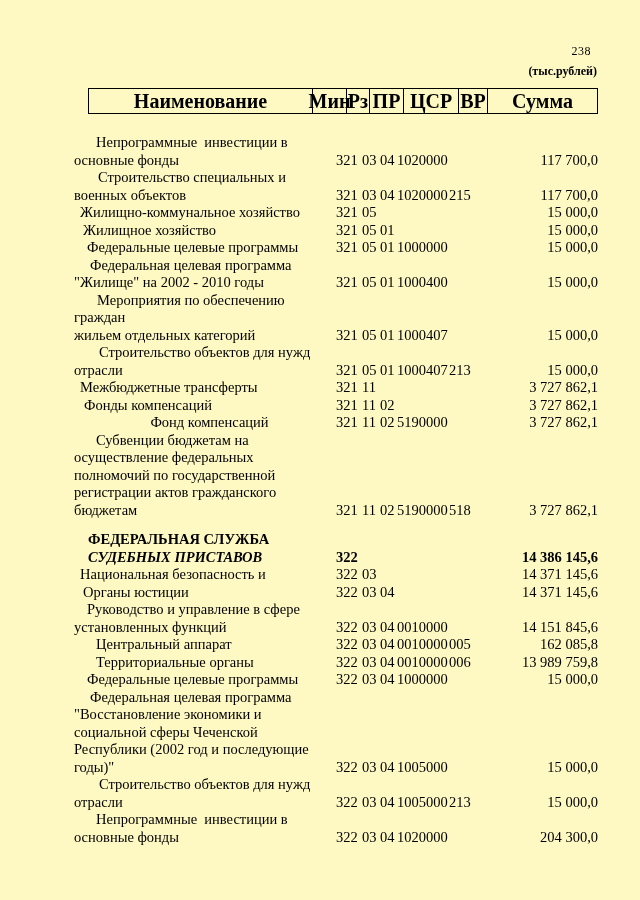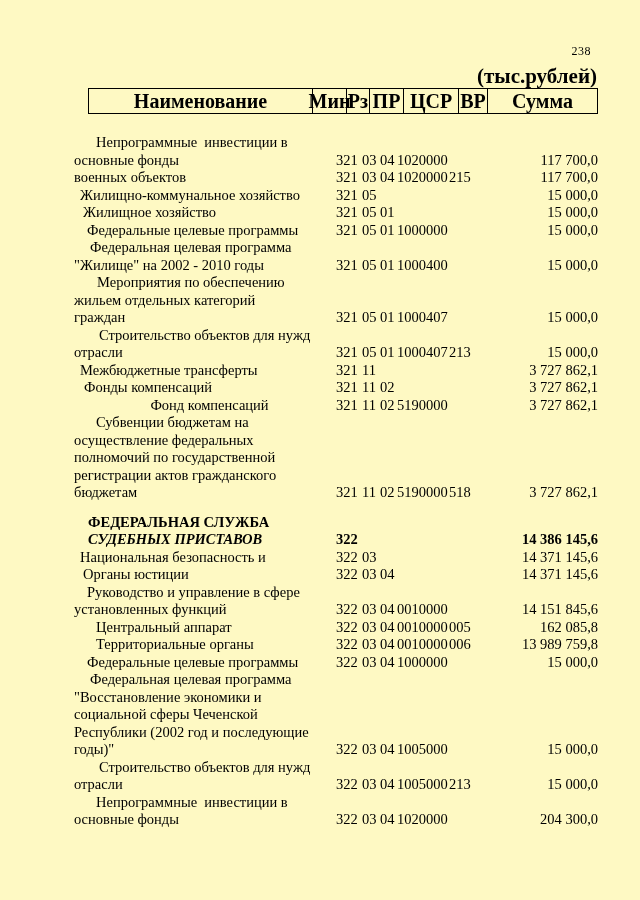--- a/index.html
+++ b/index.html
@@ -10,21 +10,21 @@
     font-family:"Liberation Serif","DejaVu Serif",serif;
     color:#000;
     overflow:hidden;
   }
   .pagenum{
     position:absolute;top:44px;right:49px;
     font-size:12px;letter-spacing:0.5px;
   }
   .units{
     position:absolute;top:64px;right:43px;
-    font-size:21px;font-weight:bold;
+    font-size:12px;font-weight:bold;
   }
   
   .thead{
     position:absolute;top:88px;left:88px;width:510px;height:26px;
     display:flex;
     border:1.6px solid #000;
     box-sizing:border-box;
     font-size:20px;font-weight:bold;
   }
   .thcell{
@@ -84,20 +84,21 @@
         </div>
         <div class="c-min">321</div>
         <div class="c-rz">03</div>
         <div class="c-pr">04</div>
         <div class="c-csr">1020000</div>
         <div class="c-vr"></div>
         <div class="c-sum">117 700,0</div>
       </div>
       <div class="row">
         <div class="c-name">
+          <div class="nline" style="padding-left: 24px;">Строительство специальных и</div>
           <div class="nline">военных объектов</div>
         </div>
         <div class="c-min">321</div>
         <div class="c-rz">03</div>
         <div class="c-pr">04</div>
         <div class="c-csr">1020000</div>
         <div class="c-vr">215</div>
         <div class="c-sum">117 700,0</div>
       </div>
       <div class="row">
@@ -141,22 +142,22 @@
         <div class="c-min">321</div>
         <div class="c-rz">05</div>
         <div class="c-pr">01</div>
         <div class="c-csr">1000400</div>
         <div class="c-vr"></div>
         <div class="c-sum">15 000,0</div>
       </div>
       <div class="row">
         <div class="c-name">
           <div class="nline" style="padding-left: 23px;">Мероприятия по обеспечению</div>
+          <div class="nline">граждан</div>
           <div class="nline">жильем отдельных категорий</div>
-          <div class="nline">граждан</div>
         </div>
         <div class="c-min">321</div>
         <div class="c-rz">05</div>
         <div class="c-pr">01</div>
         <div class="c-csr">1000407</div>
         <div class="c-vr"></div>
         <div class="c-sum">15 000,0</div>
       </div>
       <div class="row">
         <div class="c-name">

